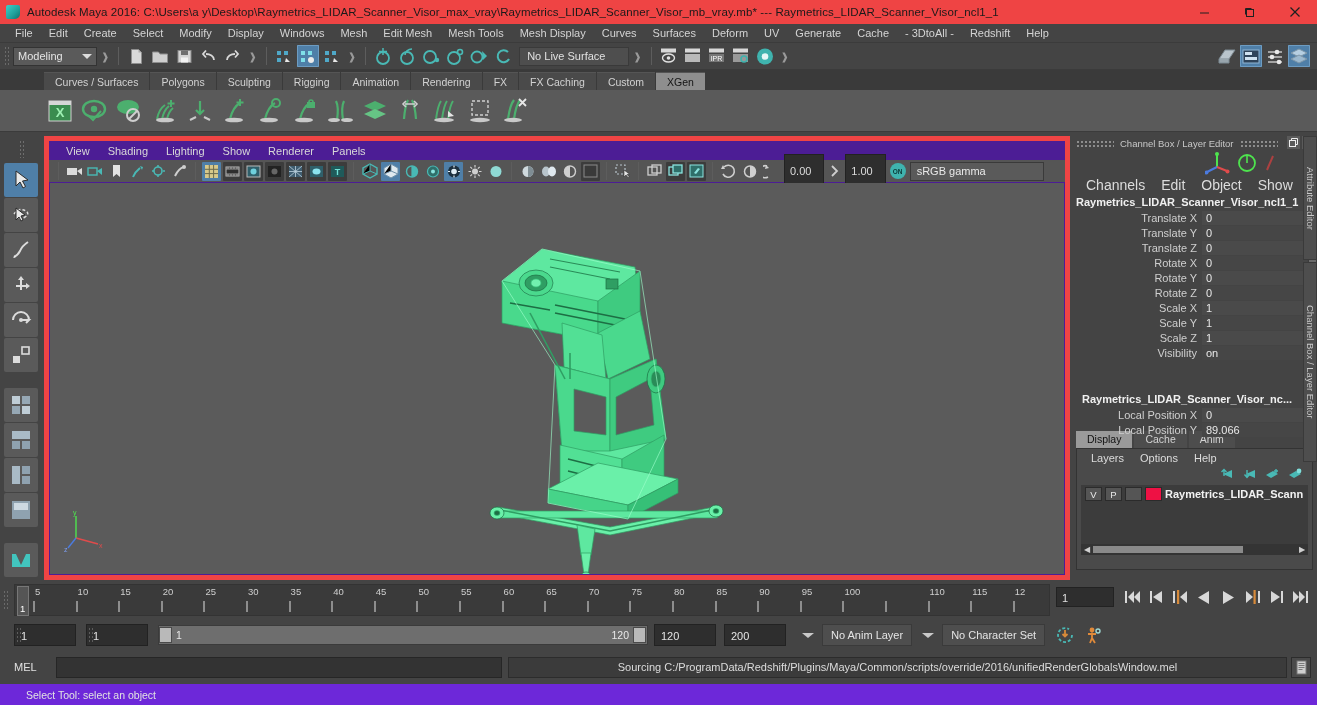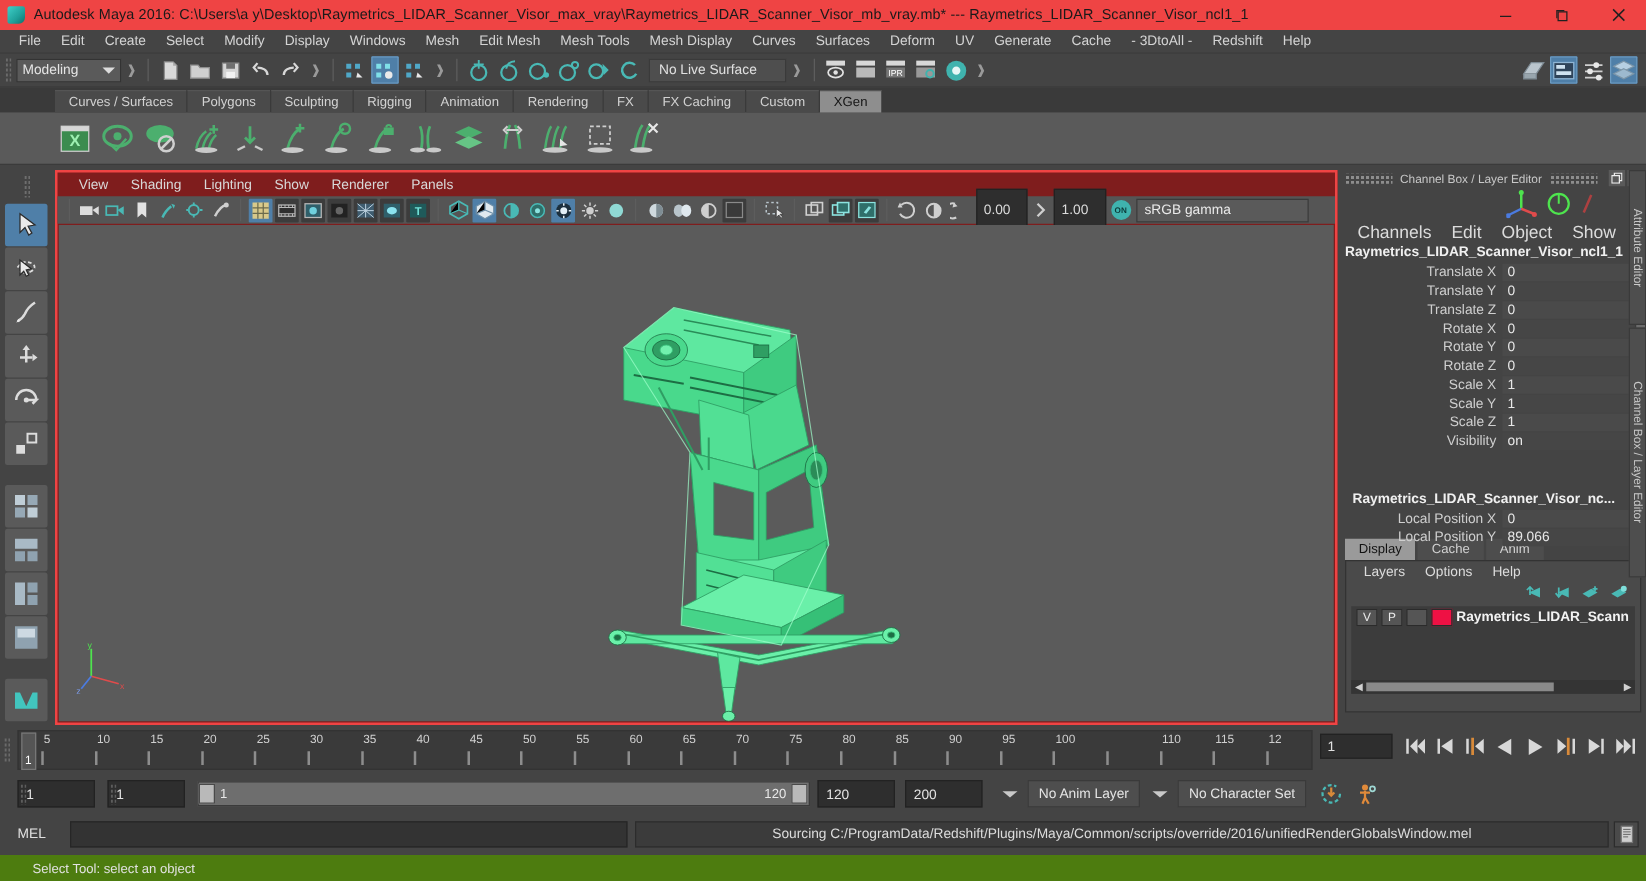--- a/index.html
+++ b/index.html
@@ -121,21 +121,21 @@
   .tool-btn {
     width: 34px; height: 34px; margin: 1px 4px; display: flex; align-items: center;
     justify-content: center; border-radius: 2px; background: #5a5a5a;
   }
   .tool-btn.sel { background: #4f7fa8; }
   .tool-gap { height: 14px; }
 
   
   .viewpanel {
     position: absolute; left: 44px; top: 136px; width: 1026px; height: 444px;
-    background: #7f1d1d; border: 2px solid #ef4444;
+    background: #4c1d95; border: 5px solid #ef4444;
   }
   .vp-menubar { height: 19px; display: flex; align-items: center; padding-left: 8px; }
   .vp-menubar .vmi { font-size: 11px; color: #d8d8d8; padding: 0 9px; }
   .vp-toolbar {
     height: 22px; display: flex; align-items: center; padding-left: 4px; background: #555555;
   }
   .vicon {
     width: 19px; height: 19px; margin: 0 1px; display: flex; align-items: center;
     justify-content: center; flex: 0 0 auto; border-radius: 1px;
   }
@@ -290,21 +290,21 @@
   .mel-out {
     flex: 1 1 auto; height: 21px; background: #3b3b3b; border: 1px solid #2c2c2c;
     color: #dcdcdc; font-size: 11px; display: flex; align-items: center; justify-content: center;
     margin-left: 6px; overflow: hidden; white-space: nowrap;
   }
   .mel-btn { width: 20px; height: 21px; background: #4a4a4a; border: 1px solid #2c2c2c;
     margin: 0 6px 0 4px; display:flex;align-items:center;justify-content:center;}
 
   
   .helpline {
-    position: absolute; left: 0; top: 684px; width: 1317px; height: 21px; background: #4d7c0f;
+    position: absolute; left: 0; top: 684px; width: 1317px; height: 21px; background: #6d28d9;
     display: flex; align-items: center; padding-left: 26px;
   }
   .helpline span { font-size: 10.5px; color: #e2e2e2; }
 </style>
 </head>
 <body>
 
 <div class="titlebar">
   <div class="title-icon"></div>
   <div class="title-text">Autodesk Maya 2016: C:\Users\a y\Desktop\Raymetrics_LIDAR_Scanner_Visor_max_vray\Raymetrics_LIDAR_Scanner_Visor_mb_vray.mb*  ---  Raymetrics_LIDAR_Scanner_Visor_ncl1_1</div>

